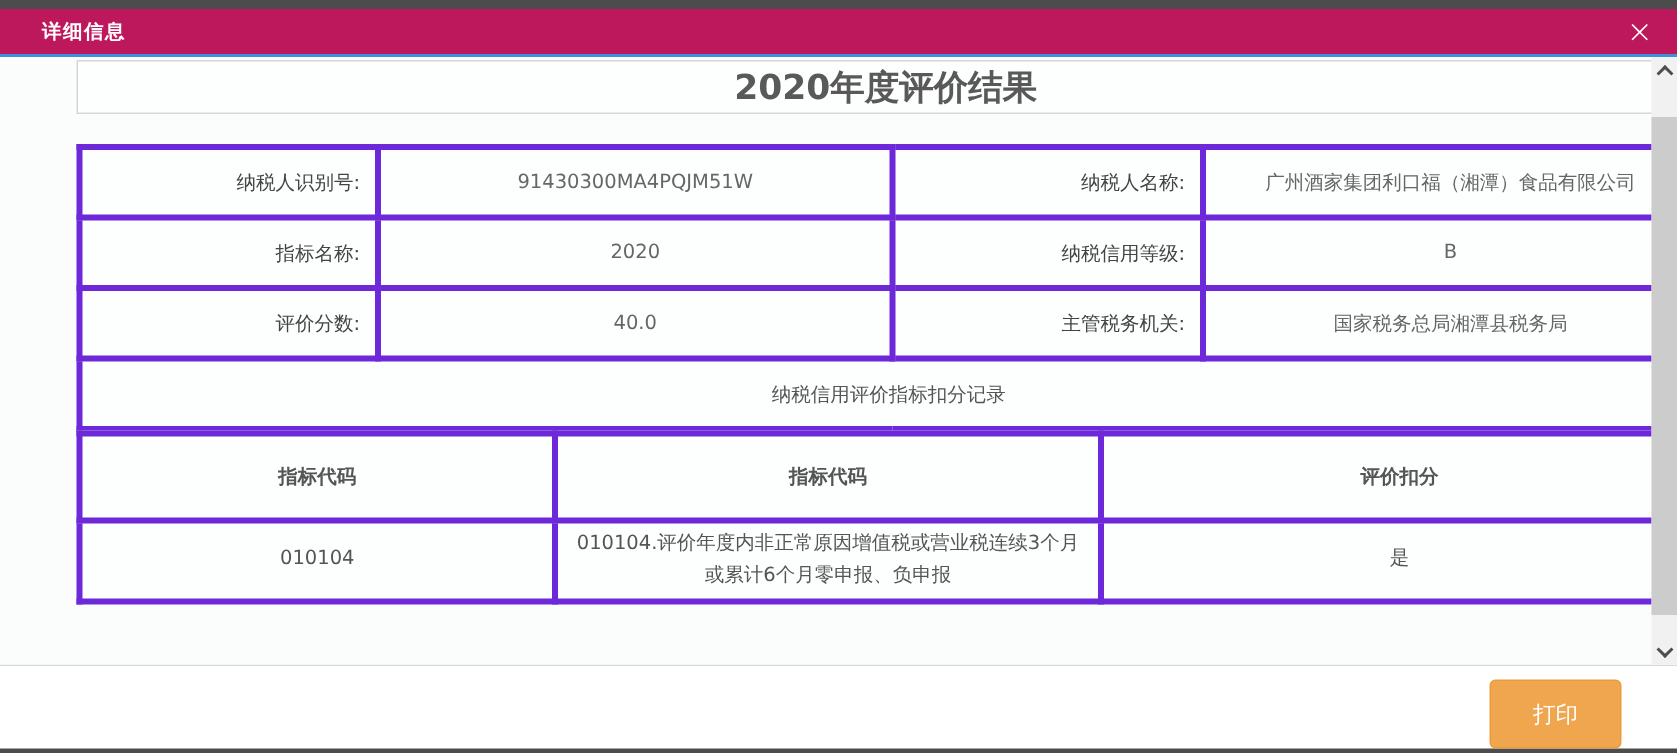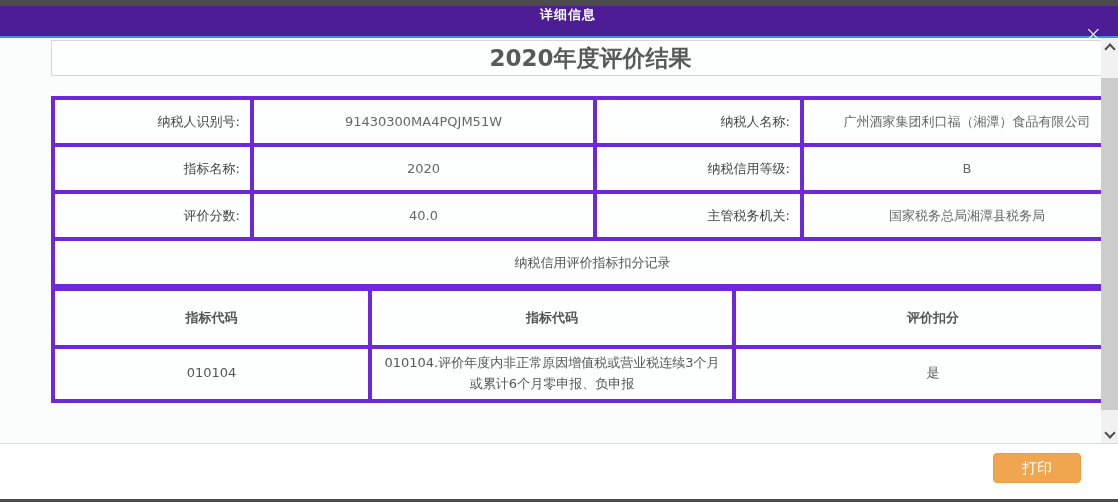--- a/index.html
+++ b/index.html
@@ -4,22 +4,22 @@
 <style>
   html,body{margin:0;padding:0;}
   .screen{
     position:relative;width:1118px;height:502px;background:#fff;overflow:hidden;
     font-family:"DejaVu Sans","Liberation Sans",sans-serif;
   }
   .top-strip{height:6px;background:#4c4c4c;}
   .bottom-strip{height:4px;background:#4c4c4c;}
 
   .modal-header{
-    height:30px;background:#4c1d95;border-bottom:2px solid #3f90d8;
-    display:flex;align-items:center;padding:0 10px 0 28px;box-sizing:content-box;flex-direction:column;
+    height:30px;background:#be185d;border-bottom:2px solid #3f90d8;
+    display:flex;align-items:center;padding:0 10px 0 28px;box-sizing:content-box;
   }
   .modal-title{color:#ffffff;font-size:13px;font-weight:bold;letter-spacing:1px;}
   .close-btn{margin-left:auto;color:#ffffff;font-size:21px;line-height:1;padding:0 6px;cursor:pointer;font-weight:300;}
 
   .content{position:relative;height:405px;background:#fbfdfc;padding-left:40px;}
   .inner{padding-top:2px;padding-left:11px;width:1079px;}
 
   .title-box{
     height:34px;border:1px solid #d6d6d6;background:#fdfffe;
     display:flex;align-items:center;justify-content:center;
@@ -44,21 +44,21 @@
   .chev-up{width:6px;height:6px;border-left:2px solid #4e4e4e;border-top:2px solid #4e4e4e;transform:rotate(45deg);margin-top:3px;}
   .chev-down{width:6px;height:6px;border-right:2px solid #4e4e4e;border-bottom:2px solid #4e4e4e;transform:rotate(45deg);margin-bottom:3px;}
   .scroll-thumb{position:absolute;top:40px;left:0;width:17px;height:332px;background:#cccccc;cursor:pointer;}
 
   .footer{
     height:46px;background:#ffffff;border-top:1px solid #d9d9d9;
     display:flex;justify-content:flex-end;align-items:flex-start;
     padding:9px 37px 0 0;
   }
   .print-btn{
-    width:88px;height:30px;background:#f0a64e;border:1px solid #eb9c3c;border-radius:4px;
+    width:88px;height:46px;background:#f0a64e;border:1px solid #eb9c3c;border-radius:4px;
     color:#ffffff;font-size:15px;cursor:pointer;font-family:inherit;
   }
 </style>
 </head>
 <body>
 
 <div class="screen">
   <div class="top-strip"></div>
 
   <div class="modal-header">

